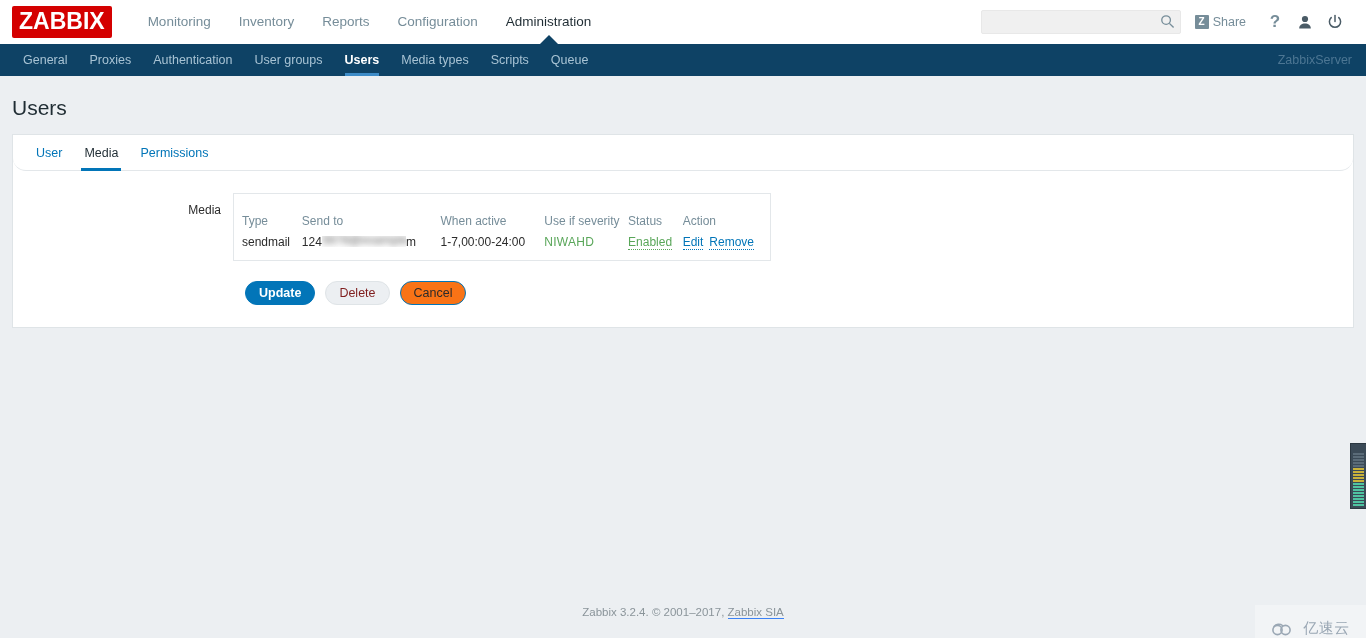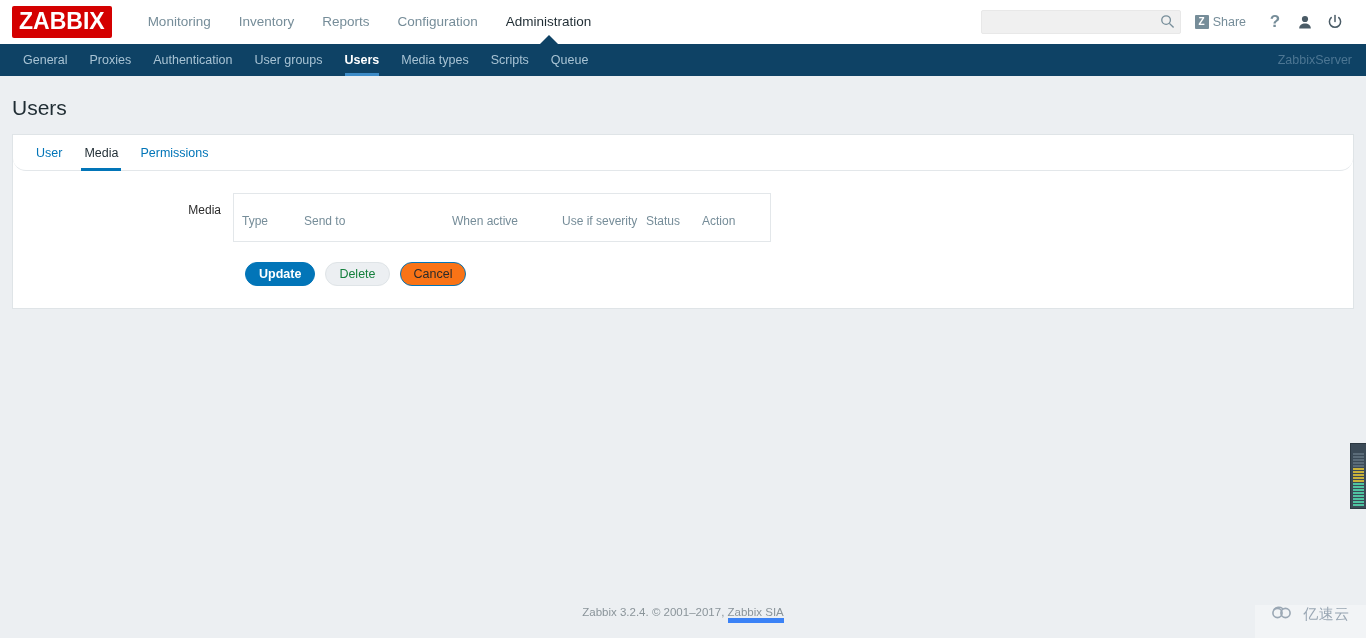--- a/index.html
+++ b/index.html
@@ -285,21 +285,21 @@
     border: 1px solid transparent;
   }
   .btn-primary {
     background: #0275b8;
     color: #ffffff;
     border-color: #0275b8;
     font-weight: bold;
   }
   .btn-disabled {
     background: #eceff2;
-    color: #15803d;
+    color: #7f1d1d;
     border-color: #dfe4e7;
     cursor: default;
   }
   .btn-secondary {
     background: #f97316;
     color: #2b2b2b;
     border-color: #0275b8;
   }
 
   
@@ -307,21 +307,21 @@
     position: absolute;
     left: 0; right: 0;
     top: 606px;
     text-align: center;
     font-size: 11.5px;
     color: #8a949a;
   }
   .footer a {
     color: #8a949a;
     text-decoration: none;
-    border-bottom: 5px solid #3b82f6;
+    border-bottom: 1px solid #3b82f6;
   }
 
   
   .side-gauge {
     position: absolute;
     right: 0;
     top: 443px;
     width: 16px;
     height: 66px;
     background: #3b4a57;
@@ -337,21 +337,21 @@
 
   
   .watermark {
     position: absolute;
     right: 0;
     top: 605px;
     width: 111px;
     height: 33px;
     background: #f2f4f6;
     display: flex;
-    align-items: flex-start;
+    align-items: flex-end;
     justify-content: center;
     gap: 10px;
     color: #9aa7b4;
   }
   .watermark-text {
     font-size: 15px;
     color: #9aa7b4;
     font-family: "DejaVu Sans", sans-serif;
     letter-spacing: 0.5px;
   }
@@ -434,20 +434,36 @@
             <tr>
               <th class="col-type">Type</th>
               <th class="col-sendto">Send to</th>
               <th class="col-when">When active</th>
               <th class="col-sev">Use if severity</th>
               <th class="col-status">Status</th>
               <th>Action</th>
             </tr>
           </thead>
           <tbody>
+            <tr>
+              <td class="col-type">sendmail</td>
+              <td class="col-sendto">
+                <span class="sendto-cell"><span>124</span><span class="sendto-blur"><span>5678@example.co</span></span><span>m</span></span>
+              </td>
+              <td class="col-when">1-7,00:00-24:00</td>
+              <td class="col-sev">
+                <span class="sev-text">NIWAHD</span>
+              </td>
+              <td class="col-status">
+                <span class="link-green">Enabled</span>
+              </td>
+              <td class="action-cell">
+                <span class="link-blue">Edit</span><span class="link-blue">Remove</span>
+              </td>
+            </tr>
           </tbody>
         </table>
       </div>
     </div>
 
     <div class="btn-row">
       <button class="btn btn-primary">Update</button>
       <button class="btn btn-disabled" disabled="">Delete</button>
       <button class="btn btn-secondary">Cancel</button>
     </div>

